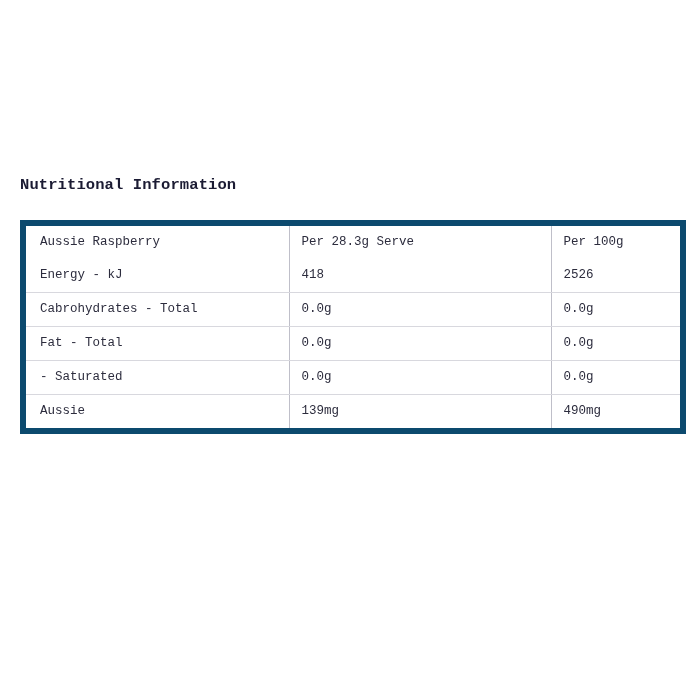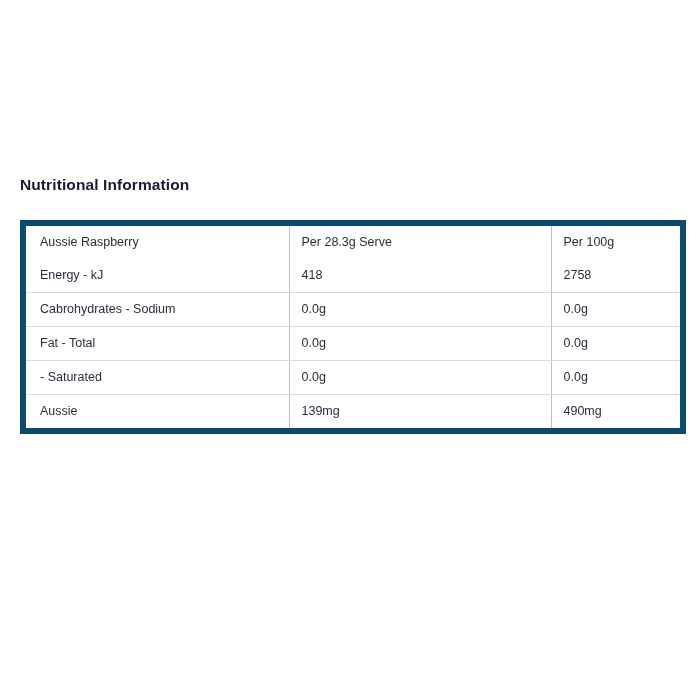--- a/index.html
+++ b/index.html
@@ -15,20 +15,21 @@
     position: relative;
     overflow: hidden;
   }
   .page {
     position: absolute;
     left: 0;
     top: 0;
     width: 602px;
     height: 700px;
     background: #ffffff;
+    font-family: Liberation Mono, monospace;
   }
   .title {
     position: absolute;
     left: 20px;
     top: 176px;
     font-size: 15.5px;
     font-weight: bold;
     letter-spacing: 0.1px;
     color: #1b1b33;
   }
@@ -96,24 +97,24 @@
         <tr>
           <th>Aussie Raspberry</th>
           <th>Per 28.3g Serve</th>
           <th>Per 100g</th>
         </tr>
       </thead>
       <tbody>
         <tr>
           <td>Energy - kJ</td>
           <td>418</td>
-          <td>2758</td>
+          <td>2526</td>
         </tr>
         <tr>
-          <td>Cabrohydrates - Sodium</td>
+          <td>Cabrohydrates - Total</td>
           <td>0.0g</td>
           <td>0.0g</td>
         </tr>
         <tr>
           <td>Fat - Total</td>
           <td>0.0g</td>
           <td>0.0g</td>
         </tr>
         <tr>
           <td>- Saturated</td>

